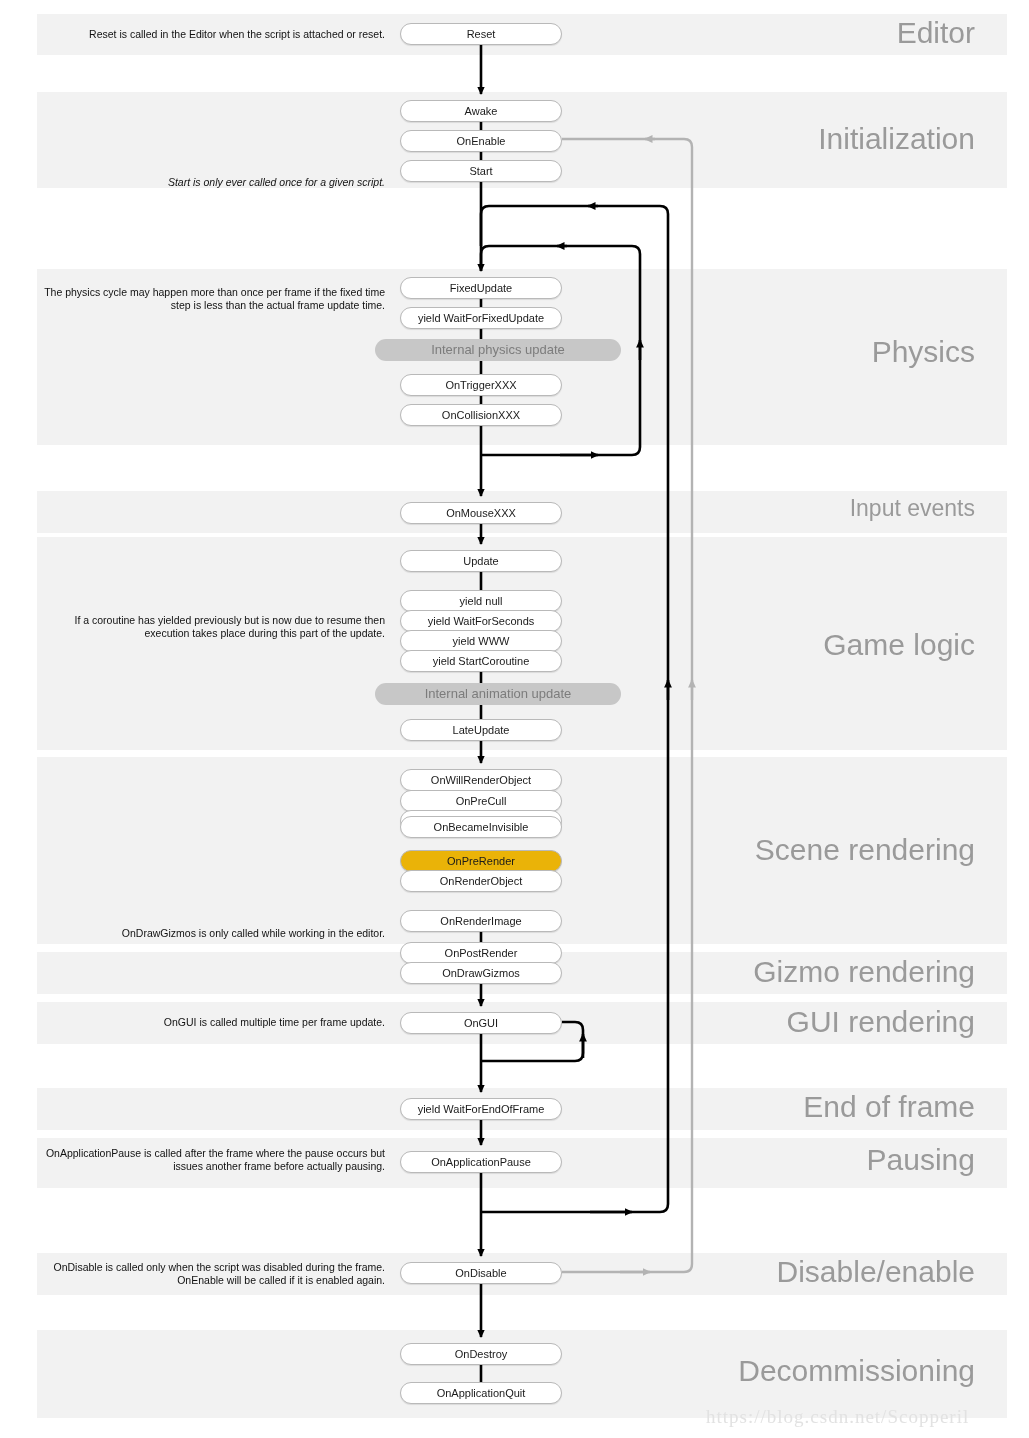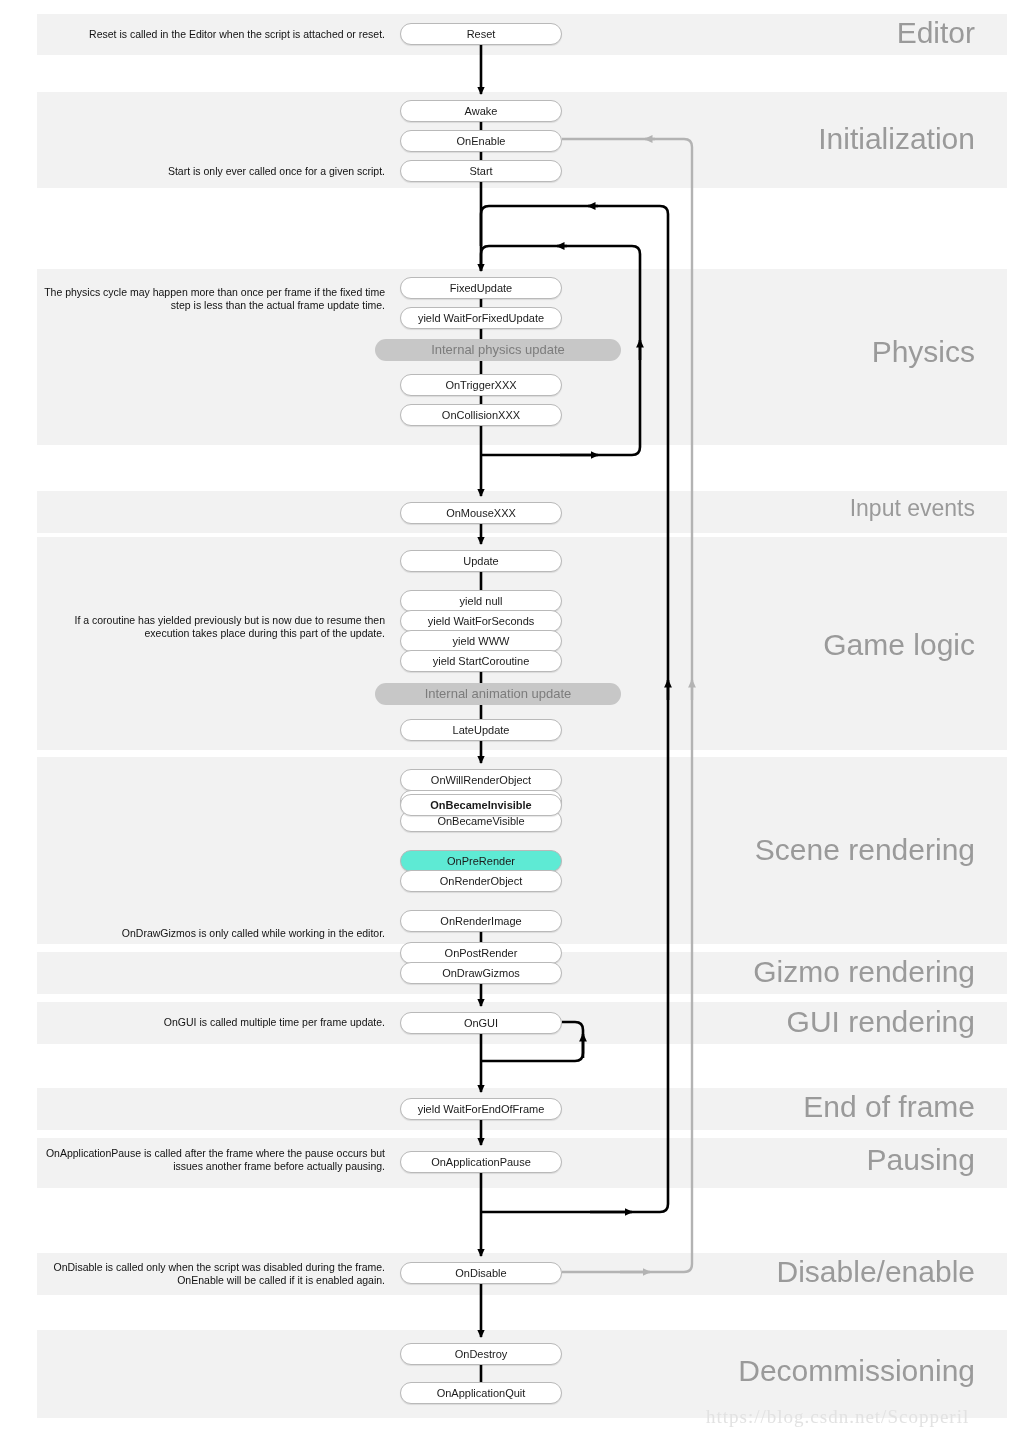--- a/index.html
+++ b/index.html
@@ -153,37 +153,37 @@
       <div class="node" style="top: 550px; background: rgb(255, 255, 255); border-color: rgb(185, 185, 185);">Update</div>
       <div class="node" style="top: 590px; background: rgb(255, 255, 255); border-color: rgb(185, 185, 185);">yield null</div>
       <div class="node" style="top: 610px; background: rgb(255, 255, 255); border-color: rgb(185, 185, 185);">yield WaitForSeconds</div>
       <div class="node" style="top: 630px; background: rgb(255, 255, 255); border-color: rgb(185, 185, 185);">yield WWW</div>
       <div class="node" style="top: 650px; background: rgb(255, 255, 255); border-color: rgb(185, 185, 185);">yield StartCoroutine</div>
       <div class="node internal" style="top: 683px; background: rgb(199, 199, 199); color: rgb(124, 124, 124);">Internal animation update</div>
       <div class="node" style="top: 719px; background: rgb(255, 255, 255); border-color: rgb(185, 185, 185);">LateUpdate</div>
       <div class="node" style="top: 769px; background: rgb(255, 255, 255); border-color: rgb(185, 185, 185);">OnWillRenderObject</div>
       <div class="node" style="top: 790px; background: rgb(255, 255, 255); border-color: rgb(185, 185, 185);">OnPreCull</div>
       <div class="node" style="top: 810px; background: rgb(255, 255, 255); border-color: rgb(185, 185, 185);">OnBecameVisible</div>
-      <div class="node" style="top: 794px; background: rgb(255, 255, 255); border-color: rgb(185, 185, 185); font-weight: bold;">OnBecameInvisible</div>
-      <div class="node" style="top: 850px; background: #5eead4; border-color: rgb(185, 185, 185);">OnPreRender</div>
+      <div class="node" style="top: 816px; background: rgb(255, 255, 255); border-color: rgb(185, 185, 185);">OnBecameInvisible</div>
+      <div class="node" style="top: 850px; background: #eab308; border-color: rgb(185, 185, 185);">OnPreRender</div>
       <div class="node" style="top: 870px; background: rgb(255, 255, 255); border-color: rgb(185, 185, 185);">OnRenderObject</div>
       <div class="node" style="top: 942px; background: rgb(255, 255, 255); border-color: rgb(185, 185, 185);">OnPostRender</div>
       <div class="node" style="top: 910px; background: rgb(255, 255, 255); border-color: rgb(185, 185, 185);">OnRenderImage</div>
       <div class="node" style="top: 962px; background: rgb(255, 255, 255); border-color: rgb(185, 185, 185);">OnDrawGizmos</div>
       <div class="node" style="top: 1012px; background: rgb(255, 255, 255); border-color: rgb(185, 185, 185);">OnGUI</div>
       <div class="node" style="top: 1098px; background: rgb(255, 255, 255); border-color: rgb(185, 185, 185);">yield WaitForEndOfFrame</div>
       <div class="node" style="top: 1151px; background: rgb(255, 255, 255); border-color: rgb(185, 185, 185);">OnApplicationPause</div>
       <div class="node" style="top: 1262px; background: rgb(255, 255, 255); border-color: rgb(185, 185, 185);">OnDisable</div>
       <div class="node" style="top: 1343px; background: rgb(255, 255, 255); border-color: rgb(185, 185, 185);">OnDestroy</div>
       <div class="node" style="top: 1382px; background: rgb(255, 255, 255); border-color: rgb(185, 185, 185);">OnApplicationQuit</div>
     </div>
 
   <div id="notes">
       <div class="note" style="top: 28px;">Reset is called in the Editor when the script is attached or reset.</div>
-      <div class="note" style="top: 165px;">Start is only ever called once for a given script.</div>
+      <div class="note" style="top: 176px; font-style: italic;">Start is only ever called once for a given script.</div>
       <div class="note" style="top: 286px;">The physics cycle may happen more than once per frame if the fixed time step is less than the actual frame update time.</div>
       <div class="note" style="top: 614px;">If a coroutine has yielded previously but is now due to resume then execution takes place during this part of the update.</div>
       <div class="note" style="top: 927px;">OnDrawGizmos is only called while working in the editor.</div>
       <div class="note" style="top: 1016px;">OnGUI is called multiple time per frame update.</div>
       <div class="note" style="top: 1147px;">OnApplicationPause is called after the frame where the pause occurs but issues another frame before actually pausing.</div>
       <div class="note" style="top: 1261px;">OnDisable is called only when the script was disabled during the frame. OnEnable will be called if it is enabled again.</div>
     </div>
 
   <div class="watermark">https://blog.csdn.net/Scopperil</div>
 </div>

